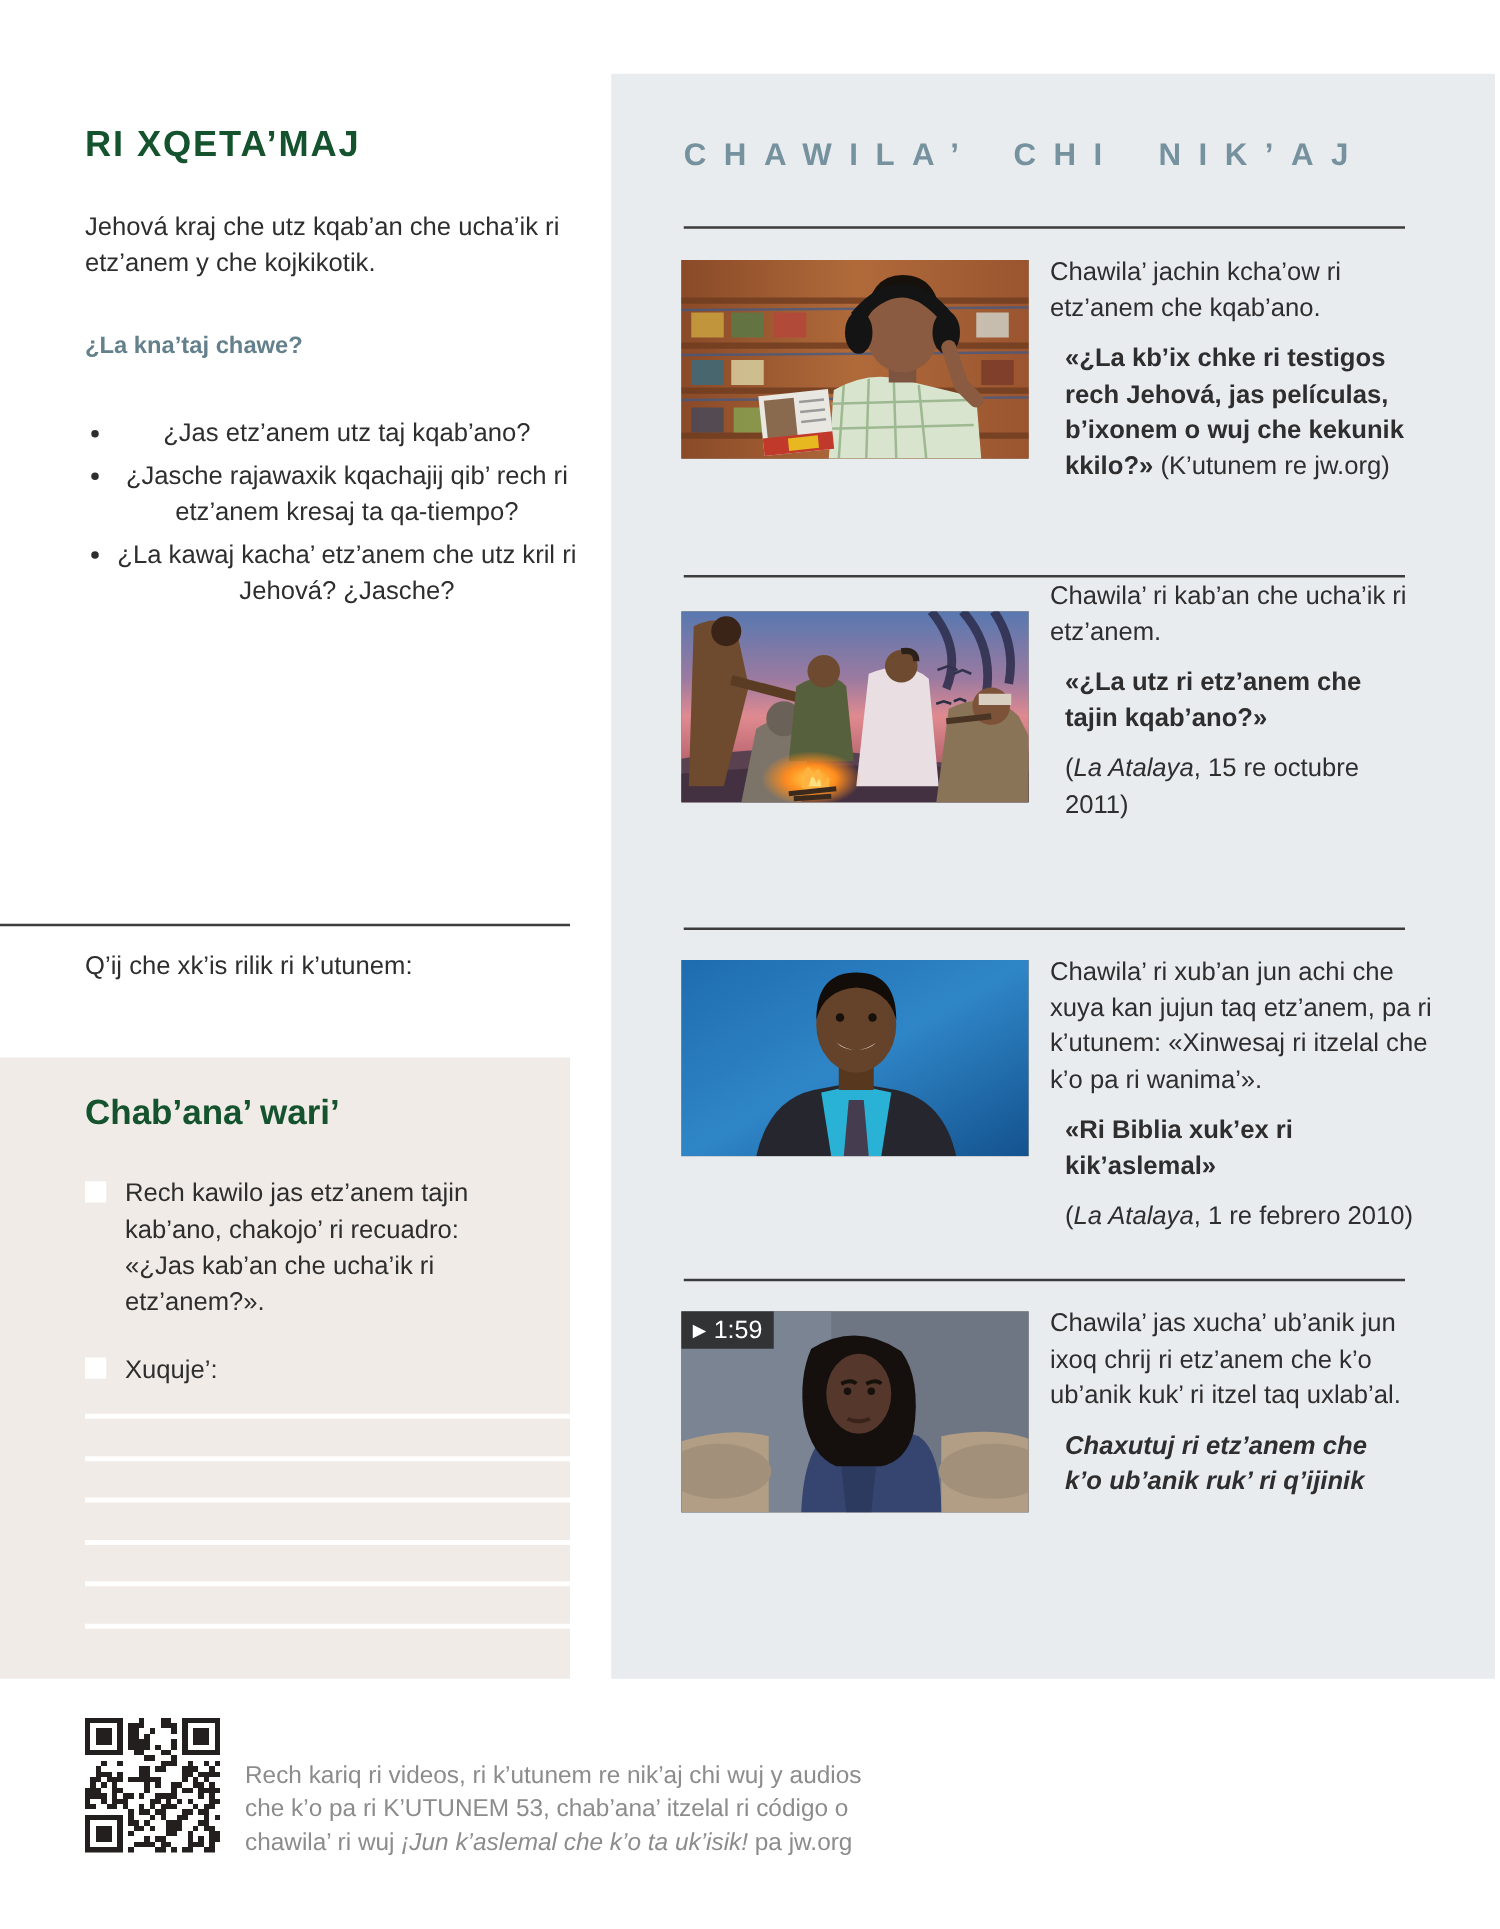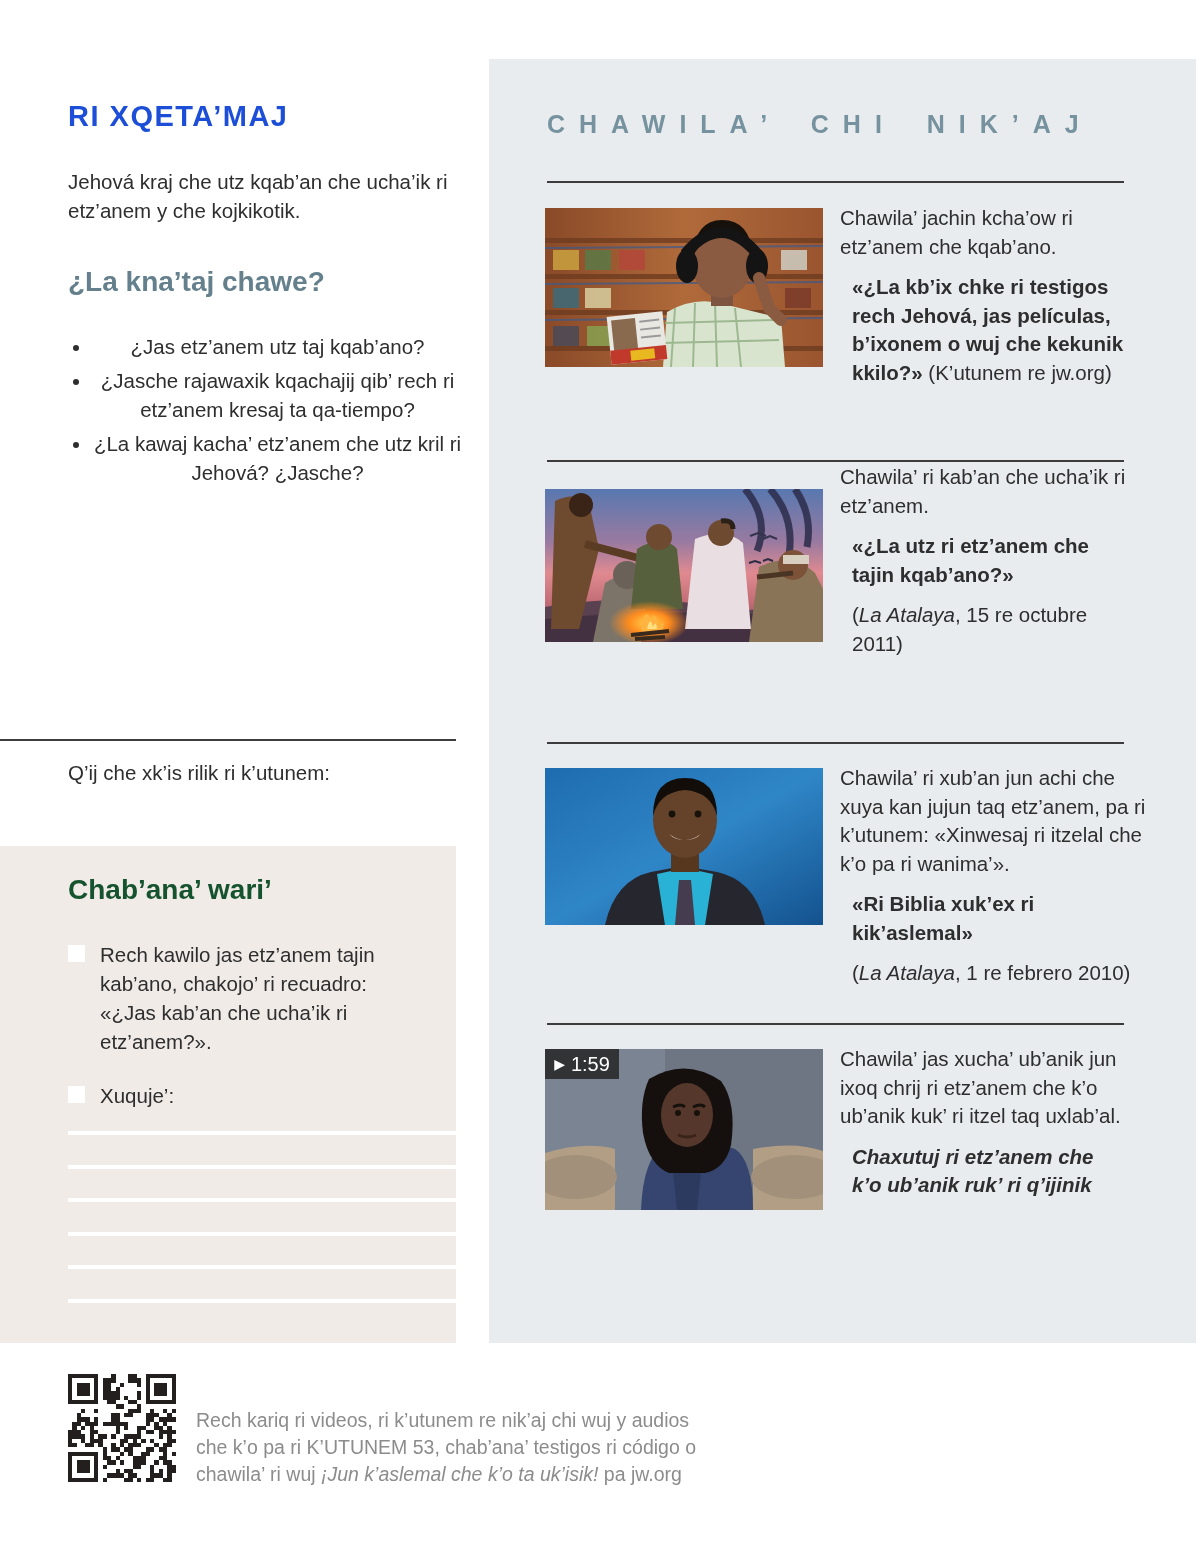--- a/index.html
+++ b/index.html
@@ -5,24 +5,24 @@
   html,body{margin:0;padding:0;background:#fff;}
   .page{
     position:relative;width:1200px;height:1543px;background:#ffffff;
     font-family:"Liberation Sans",sans-serif;color:#2e2e2e;overflow:hidden;
   }
   .abs{position:absolute;}
 
   
   .h1-left{
     left:68px;top:100px;font-size:29px;font-weight:700;letter-spacing:1.5px;
-    color:#1d4ed8;
+    color:#14532d;
   }
   .intro{left:68px;top:167px;width:385px;font-size:20.5px;line-height:29px;color:#2e2e2e;}
-  .h2-teal{font-size:28px;font-weight:700;color:#64808c;}
+  .h2-teal{font-size:19px;font-weight:700;color:#64808c;}
   .h2-recall{left:68px;top:266px;}
   .bullets{left:68px;top:332px;width:395px;}
   .bullets ul{margin:0;padding:0 0 0 24px;list-style:disc;text-align:center;}
   .bullets li{font-size:20.5px;line-height:29px;margin-bottom:5px;color:#2e2e2e;}
   .rule-left{left:0;top:739px;width:456px;height:2px;background:#3d3d3d;}
   .date-label{left:68px;top:761px;font-size:20.5px;color:#2e2e2e;}
 
   .todo-box{left:0;top:846px;width:456px;height:497px;background:#f0ebe7;}
   .todo-heading{position:absolute;left:68px;top:28px;font-size:28px;font-weight:700;color:#14532d;}
   .todo-item{position:absolute;left:68px;width:356px;}
@@ -507,17 +507,17 @@
         <rect x="19" y="1" width="5" height="5" fill="#fff"></rect>
         <rect x="20" y="2" width="3" height="3" fill="#241f1f"></rect>
         <rect x="0" y="18" width="7" height="7" fill="#241f1f"></rect>
         <rect x="1" y="19" width="5" height="5" fill="#fff"></rect>
         <rect x="2" y="20" width="3" height="3" fill="#241f1f"></rect>
       </svg>
   </div>
 
   <div class="abs footer-text">
     <div>Rech kariq ri videos, ri k’utunem re nik’aj chi wuj y audios</div>
-    <div>che k’o pa ri K’UTUNEM 53, chab’ana’ testigos ri código o</div>
+    <div>che k’o pa ri K’UTUNEM 53, chab’ana’ itzelal ri código o</div>
     <div><span>chawila’ ri wuj </span><span class="ital">¡Jun k’aslemal che k’o ta uk’isik!</span><span> pa jw.org</span></div>
   </div>
 
 </div>
 
 </body></html>

